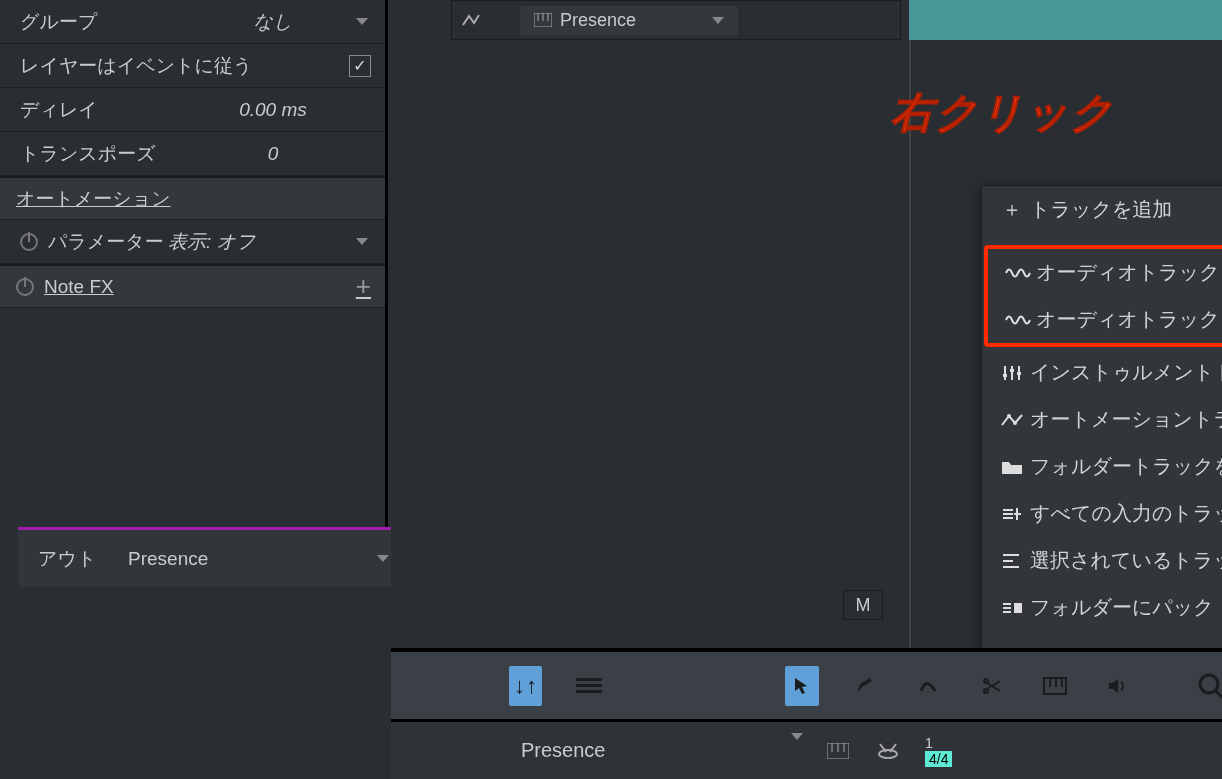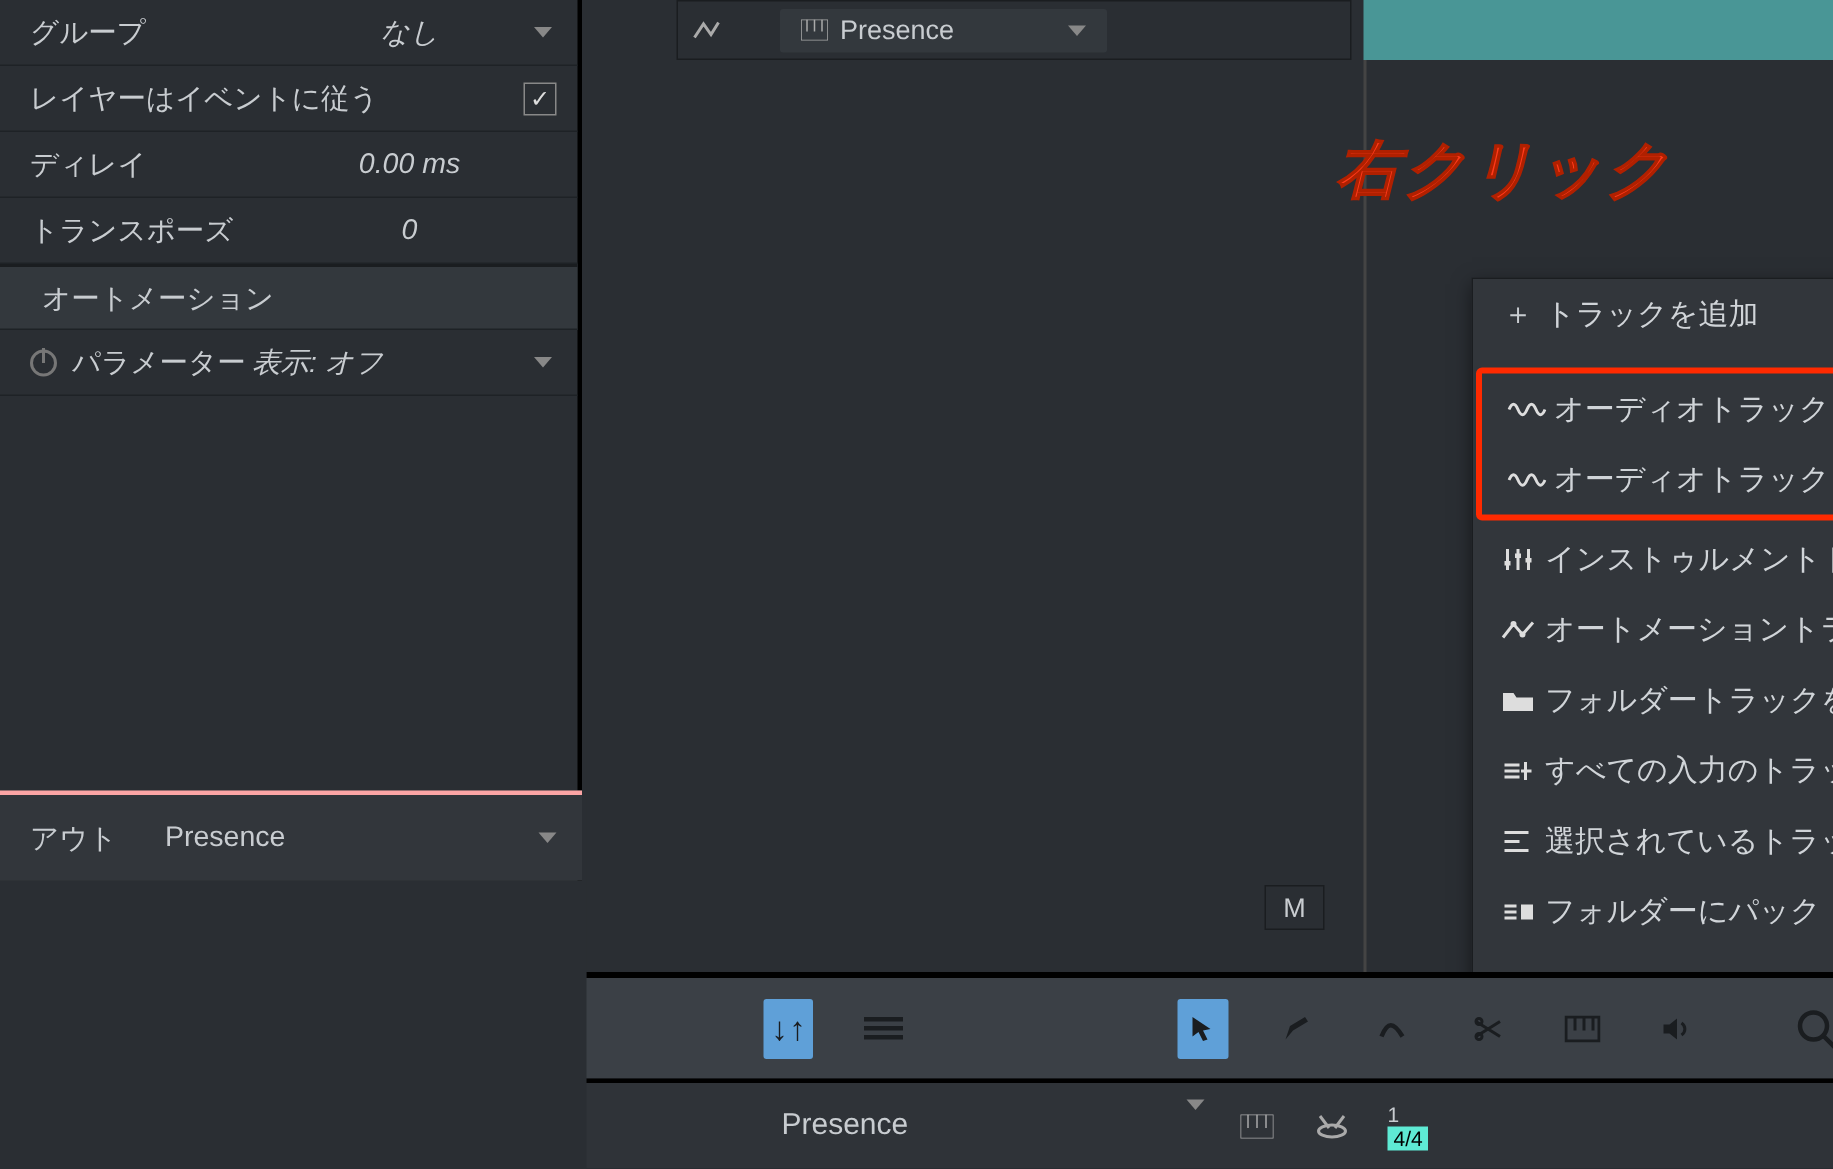--- a/index.html
+++ b/index.html
@@ -6,26 +6,26 @@
   body { width: 1222px; height: 779px; background: #2a2e33; color: #c8ccd0; font-size: 19px; overflow: hidden; position: relative; }
 
   .left-panel { position: absolute; left: 0; top: 0; width: 388px; height: 587px; background: #2a2e33; border-right: 3px solid #000; }
   .prop-row { display: flex; align-items: center; height: 44px; padding: 0 14px 0 20px; border-bottom: 1px solid #1e2226; }
   .prop-label { flex: 1; color: #c8ccd0; }
   .prop-value { width: 160px; text-align: center; color: #c8ccd0; font-style: italic; }
   .dd-arrow { width: 18px; display: flex; justify-content: center; }
   .triangle-down { width: 0; height: 0; border-left: 6px solid transparent; border-right: 6px solid transparent; border-top: 7px solid #888; }
   .checkbox { width: 22px; height: 22px; border: 1px solid #888; display: flex; align-items: center; justify-content: center; color: #ddd; font-size: 16px; }
 
-  .section-header { background: #33383d; height: 44px; display: flex; align-items: center; padding: 0 14px 0 28px; border-top: 2px solid #1a1d20; border-bottom: 1px solid #1e2226; }
+  .section-header { background: #33383d; height: 44px; display: flex; align-items: center; padding: 0 14px 0 16px; border-top: 2px solid #1a1d20; border-bottom: 1px solid #1e2226; text-decoration: underline; }
   .section-header .plus { margin-left: auto; color: #999; font-size: 26px; }
   .power-icon { width: 18px; height: 18px; border: 2px solid #777; border-radius: 50%; position: relative; margin-right: 10px; }
   .power-icon::after { content: ""; position: absolute; top: -3px; left: 50%; width: 2px; height: 10px; background: #777; transform: translateX(-50%); }
 
-  .left-bottom { position: absolute; bottom: 0; left: 0; width: 388px; height: 60px; background: #32363b; border-top: 3px solid #fca5a5; display: flex; align-items: center; padding: 0 14px 0 20px; }
+  .left-bottom { position: absolute; bottom: 0; left: 18px; width: 388px; height: 60px; background: #32363b; border-top: 3px solid #a21caf; display: flex; align-items: center; padding: 0 14px 0 20px; }
   .left-bottom .lbl { width: 90px; }
   .left-bottom .val { flex: 1; }
 
   .right-area { position: absolute; left: 391px; top: 0; right: 0; height: 779px; background: #2a2e33; }
   .timeline-top { position: absolute; top: 0; left: 518px; right: 0; height: 40px; background: #4fa8a8; opacity: 0.85; }
   .track-header { position: absolute; top: 0; left: 60px; width: 450px; height: 40px; background: #2a2e33; border: 1px solid #1a1d20; display: flex; align-items: center; padding: 0 10px; }
   .track-header .instr { display: flex; align-items: center; gap: 8px; font-size: 18px; background: #33383d; padding: 4px 14px; border-radius: 2px; }
 
   .annotation { position: absolute; top: 85px; left: 500px; font-size: 42px; font-weight: 800; color: #ff3a1a; font-style: italic; letter-spacing: 2px; -webkit-text-stroke: 1px #b02000; }
 
@@ -88,20 +88,25 @@
   </div>
   <div class="prop-row">
     <span class="power-icon"></span>
     <span class="prop-label" style="flex:0 0 120px">パラメーター</span>
     <span class="prop-value" style="text-align:left;flex:1">表示: オフ</span>
     <span class="dd-arrow">
         <span class="triangle-down"></span>
       </span>
   </div>
 
+  <div class="section-header">
+    <span class="power-icon"></span>
+    <span>Note FX</span>
+    <span class="plus">+</span>
+  </div>
 
   <div class="left-bottom">
     <span class="lbl">アウト</span>
     <span class="val">Presence</span>
     <span class="dd-arrow">
         <span class="triangle-down"></span>
       </span>
   </div>
 </div>
 

